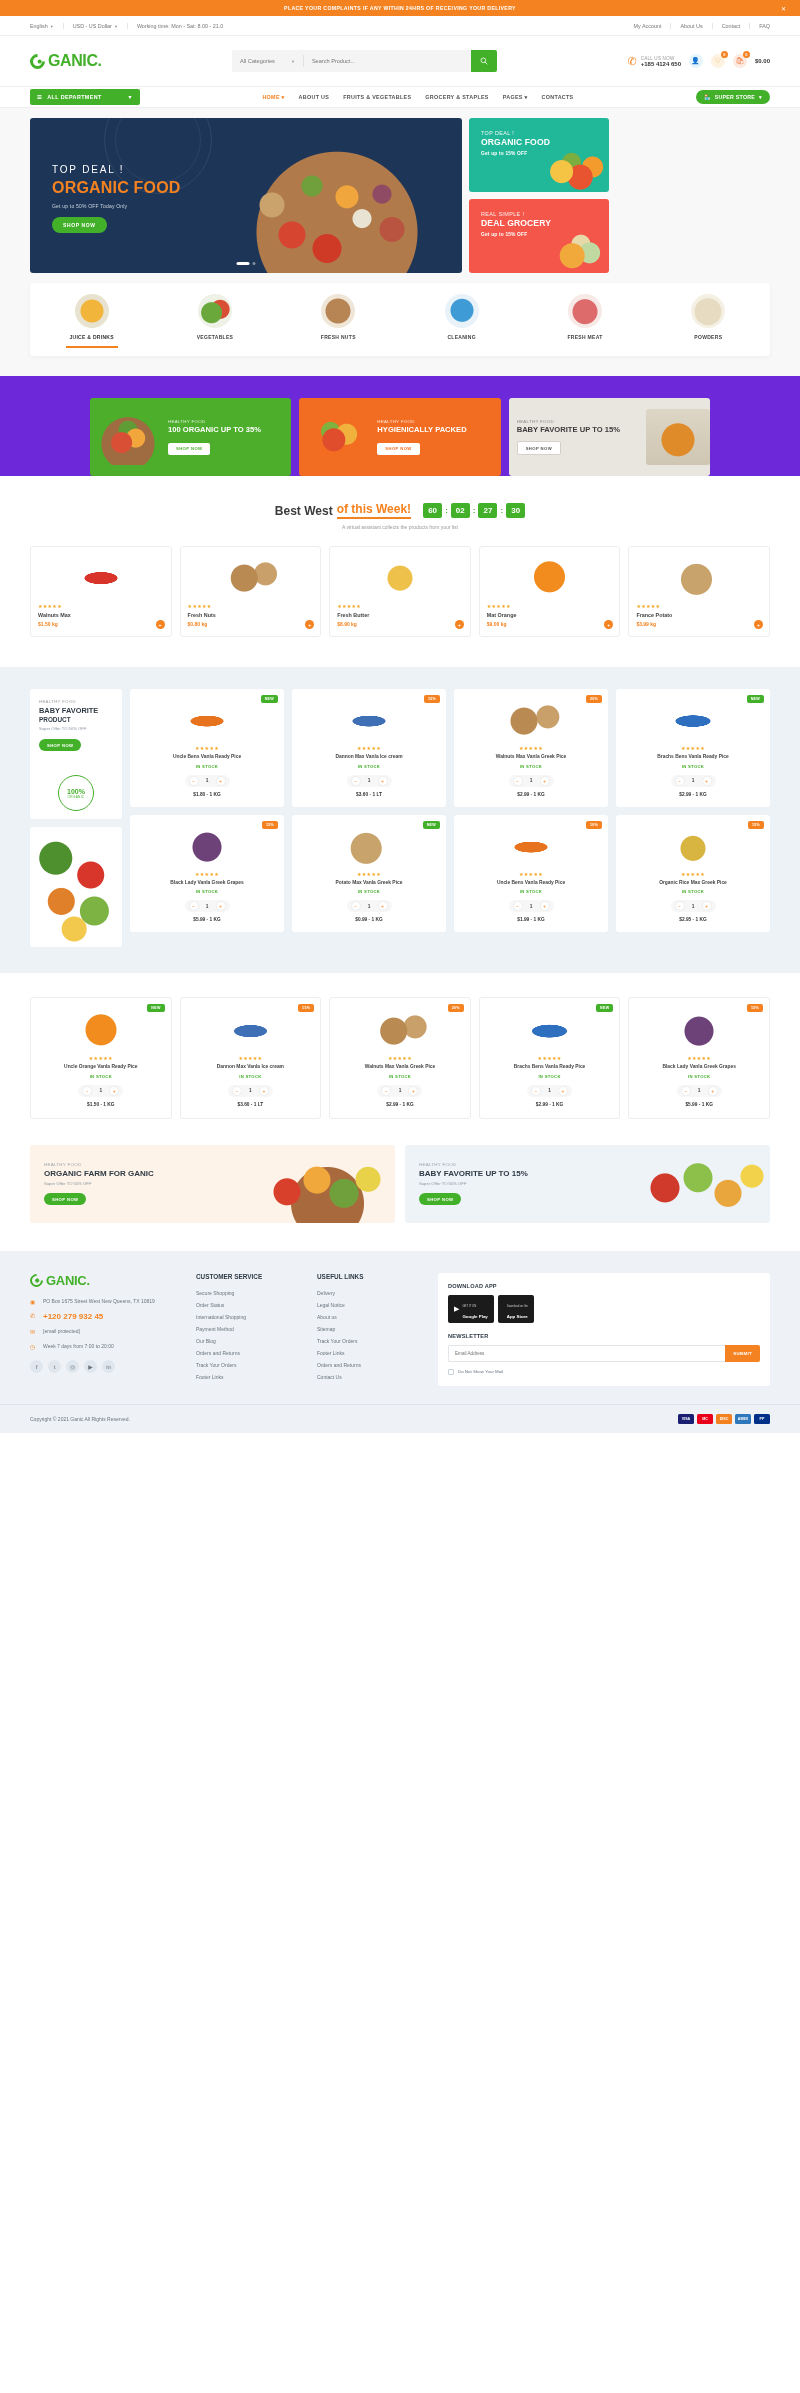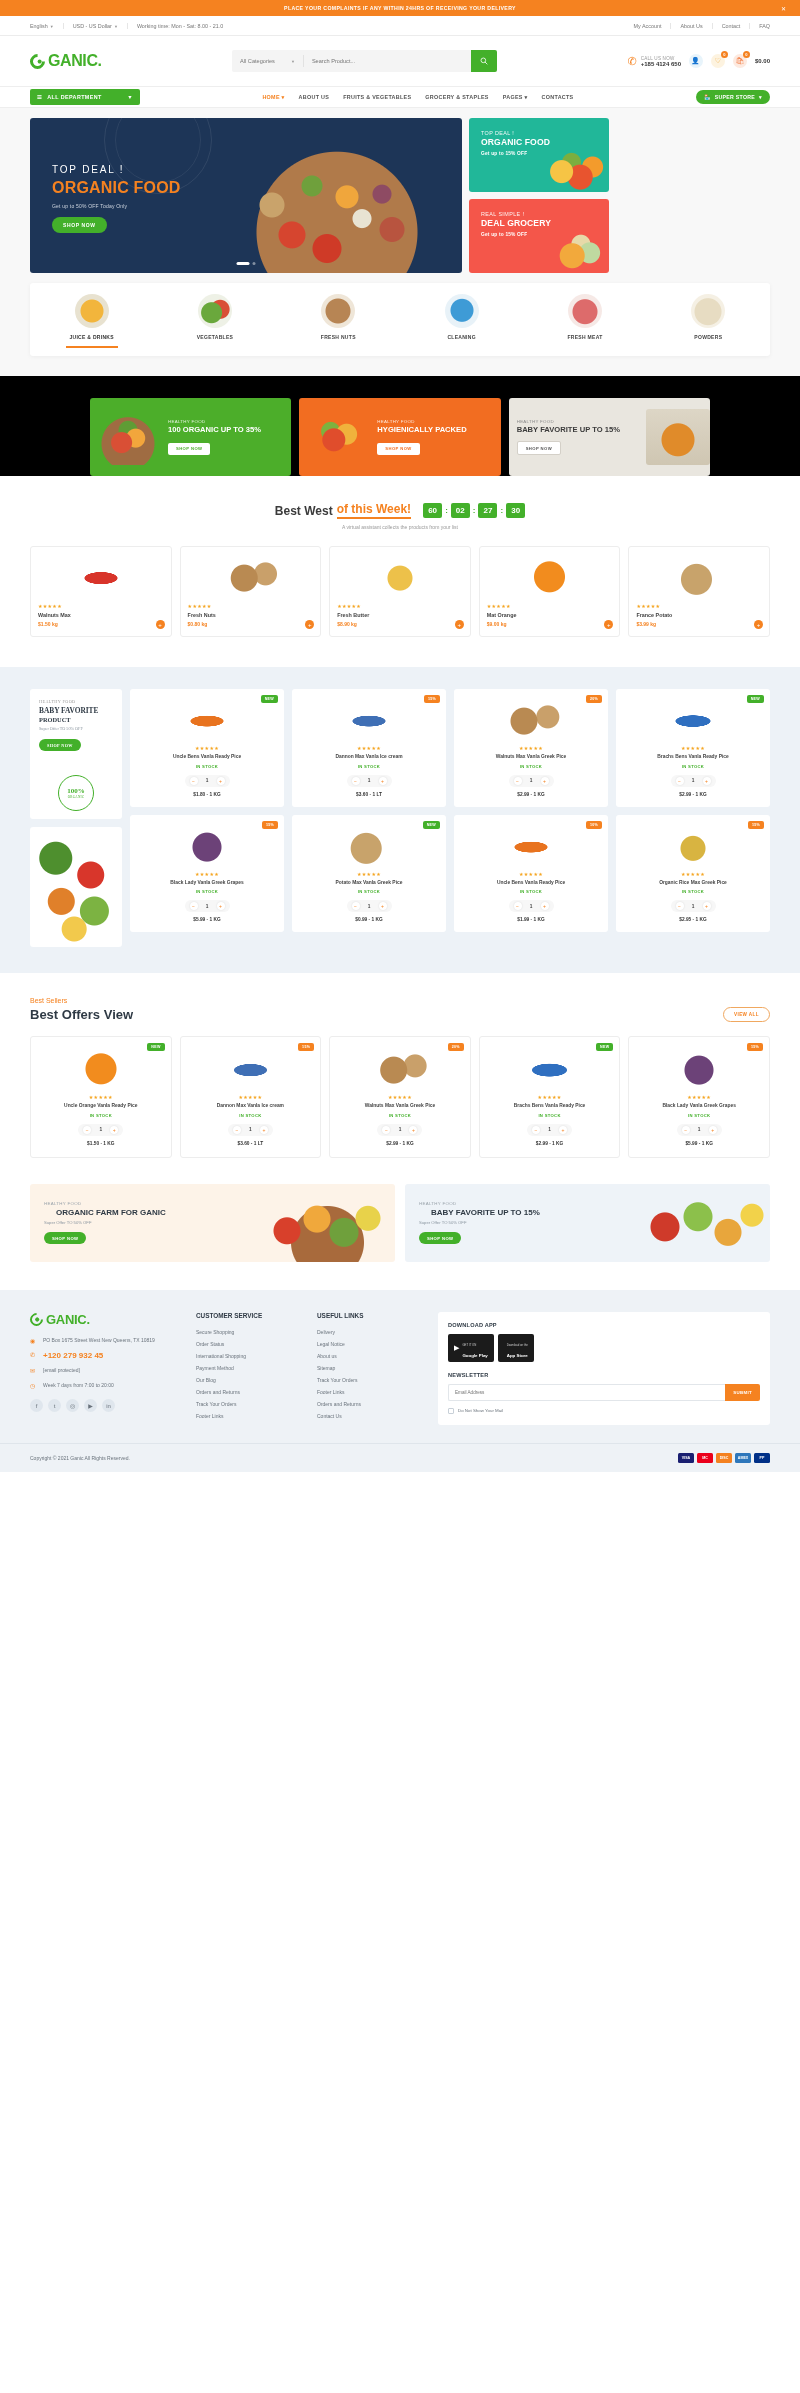--- a/index.html
+++ b/index.html
@@ -139,21 +139,21 @@
   .c2 { background:radial-gradient(circle at 40% 55%, #6aa83c 10px, transparent 11px), radial-gradient(circle at 65% 45%, #d94f35 9px, #eef1e6 10px); }
   .c3 { background:radial-gradient(circle at 50% 50%, #b78554 12px, #efe6d8 13px); }
   .c4 { background:radial-gradient(circle at 50% 48%, #3e9bd6 11px, #e8f2f8 12px); }
   .c5 { background:radial-gradient(circle at 50% 52%, #dd6b6b 12px, #f6e9e6 13px); }
   .c6 { background:radial-gradient(circle at 50% 52%, #e7dcc2 13px, #f5f0e4 14px); }
   .cat-name { font-size:5px; font-weight:bold; color:#444; letter-spacing:.3px; }
   .cat.active .cat-name { color:#333; }
   .cat.active:after { content:""; position:absolute; bottom:0; left:14px; right:14px; height:2px; background:#f58220; }
 
   
-  .promo-sec { background:#000000; padding:22px 0 0; }
+  .promo-sec { background:#6d28d9; padding:22px 0 0; }
   .promo-row { display:flex; gap:8px; width:620px; margin:0 auto; }
   .promo { flex:1; height:78px; border-radius:3px; position:relative; overflow:hidden; display:flex; align-items:center; }
   .promo.green { background:#4cae2a; }
   .promo.orange { background:#f26d21; }
   .promo.gray { background:#e9e6df; }
   .promo-thumb { width:64px; height:56px; margin-left:6px; border-radius:3px; }
   .pt1 { background: radial-gradient(circle at 40% 60%, #d94f35 10px, transparent 11px),
                     radial-gradient(circle at 62% 52%, #f2a63c 9px, transparent 10px),
                     radial-gradient(circle at 50% 38%, #5f9c35 9px, transparent 10px),
                     radial-gradient(circle at 50% 62%, #9f6c42 26px, transparent 27px); }
@@ -203,21 +203,21 @@
   .i-jar   { background:radial-gradient(circle at 50% 58%, #d8b441 12px, transparent 13px), #fff; }
 
   
   .special-sec { background:#edf2f7; padding:22px 0 26px; }
   .sec-head { display:flex; align-items:flex-end; justify-content:space-between; margin-bottom:14px; }
   .sec-kicker { font-size:7px; color:#f58220; margin-bottom:3px; }
   .sec-title { font-size:13px; font-weight:bold; color:#2f3a45; }
   .viewall { border:1px solid #f0a860; color:#f58220; font-size:4.6px; font-weight:bold; padding:4px 10px; border-radius:9px; letter-spacing:.4px; cursor:pointer; background:#fff; }
 
   .sp-grid { display:flex; gap:8px; }
-  .sp-left { width:92px; display:flex; flex-direction:column; gap:8px;font-family:Liberation Serif, serif; }
+  .sp-left { width:92px; display:flex; flex-direction:column; gap:8px; }
   .sp-promo { background:#fff; border-radius:3px; padding:10px 9px 12px; height:130px; position:relative; }
   .sp-kick { font-size:4.2px; color:#999; letter-spacing:.4px; }
   .sp-t1 { font-size:7.4px; font-weight:bold; color:#2f3a45; line-height:1.2; margin-top:3px; }
   .sp-t2 { font-size:6.4px; font-weight:bold; color:#2f3a45; }
   .sp-note { font-size:4.2px; color:#8b96a0; margin:3px 0 7px; }
   .btn-green-xs { background:#43b02a; color:#fff; font-size:4.2px; font-weight:bold; padding:3.5px 8px; border-radius:7px; display:inline-block; letter-spacing:.4px; cursor:pointer;}
   .seal { position:absolute; left:50%; transform:translateX(-50%); bottom:8px; width:36px; height:36px; border-radius:50%; border:1.5px solid #43b02a; display:flex; flex-direction:column; align-items:center; justify-content:center; }
   .seal-n { font-size:7px; font-weight:bold; color:#43b02a; line-height:1; }
   .seal-t { font-size:3.2px; color:#43b02a; letter-spacing:.3px; }
   .sp-veg { background:#fff; border-radius:3px; height:120px;
@@ -270,21 +270,21 @@
   .best-row { display:flex; gap:8px; }
   .best-card { flex:1; background:#fff; border:1px solid #ededed; border-radius:3px; padding:10px 7px 11px; text-align:center; position:relative; }
 
   
   .bb-sec { background:#fff; padding:0 0 28px; }
   .bb-row { display:flex; gap:10px; }
   .bb { flex:1; height:78px; border-radius:3px; position:relative; overflow:hidden; display:flex; align-items:center; padding-left:14px; }
   .bb1 { background:#fdf3e8; }
   .bb2 { background:#eef3f8; }
   .bb-kick { font-size:4.4px; color:#9aa3ab; letter-spacing:.3px; }
-  .bb-t { font-size:8px; font-weight:bold; color:#2f3a45; line-height:1.22; margin:2px 12px 2px; }
+  .bb-t { font-size:8px; font-weight:bold; color:#2f3a45; line-height:1.22; margin:2px 0 2px; }
   .bb-n { font-size:4.2px; color:#8b96a0; margin-bottom:6px; }
   .bb-img1 { position:absolute; right:0; bottom:0; width:150px; height:78px;
      background: radial-gradient(circle at 28% 60%, #d8402b 13px, transparent 14px),
                  radial-gradient(circle at 48% 45%, #f0a83c 13px, transparent 14px),
                  radial-gradient(circle at 66% 62%, #6fa03c 14px, transparent 15px),
                  radial-gradient(circle at 82% 44%, #e8d24a 12px, transparent 13px),
                  radial-gradient(circle at 55% 75%, #a86a3c 36px, transparent 37px); }
   .bb-img2 { position:absolute; right:0; bottom:0; width:150px; height:78px;
      background: radial-gradient(circle at 30% 55%, #cf3a2a 14px, transparent 15px),
                  radial-gradient(circle at 52% 42%, #8cc04b 14px, transparent 15px),
@@ -641,27 +641,20 @@
                 </div><div class="sp-price">$2.95 - 1 KG</div></div>
           </div>
         </div>
       </div>
     </div>
   </div>
 
 
   <div class="best-sec">
     <div class="container">
-      <div class="sec-head">
-        <div>
-          <div class="sec-kicker">Best Sellers</div>
-          <div class="sec-title">Best Offers View</div>
-        </div>
-        <span class="viewall">VIEW ALL</span>
-      </div>
       <div class="best-row">
         <div class="best-card"><span class="tagpill tag-new">NEW</span><div class="sp-img i-orange"></div><div class="stars">★★★★★</div><div class="sp-name">Uncle Orange Vanla Ready Pice</div><div class="instock">IN STOCK</div><div class="qty">
               <span class="qbtn">−</span>
               <span class="qval">1</span>
               <span class="qbtn">+</span>
             </div><div class="sp-price">$1.50 - 1 KG</div></div>
         <div class="best-card"><span class="tagpill tag-off">15%</span><div class="sp-img i-yog"></div><div class="stars">★★★★★</div><div class="sp-name">Dannon Max Vanla Ice cream</div><div class="instock">IN STOCK</div><div class="qty">
               <span class="qbtn">−</span>
               <span class="qval">1</span>
               <span class="qbtn">+</span>

